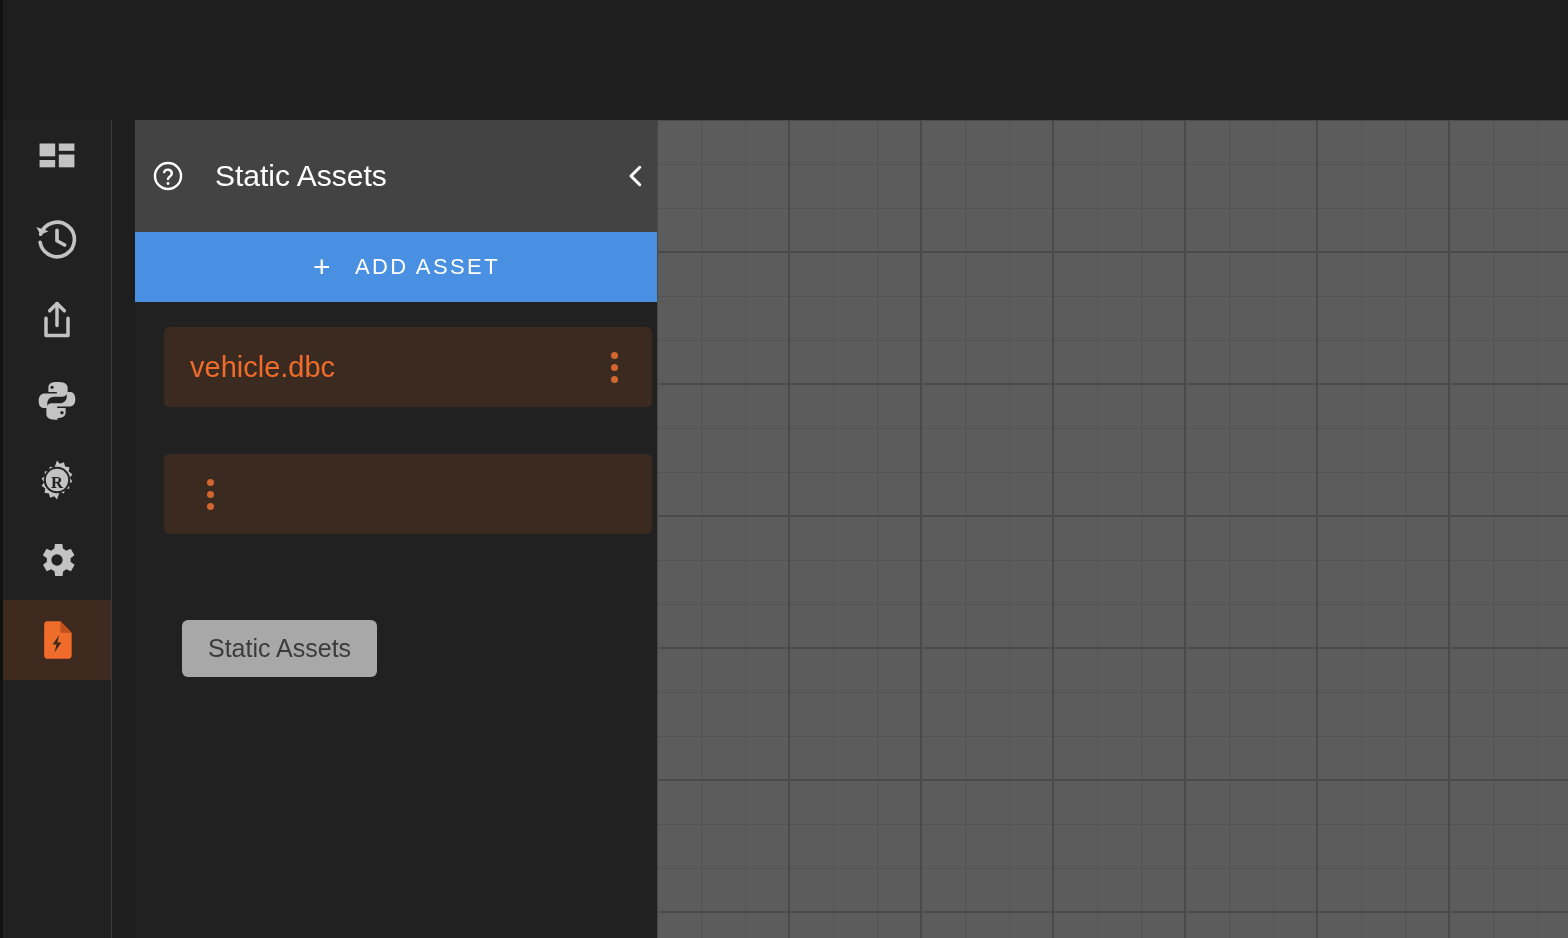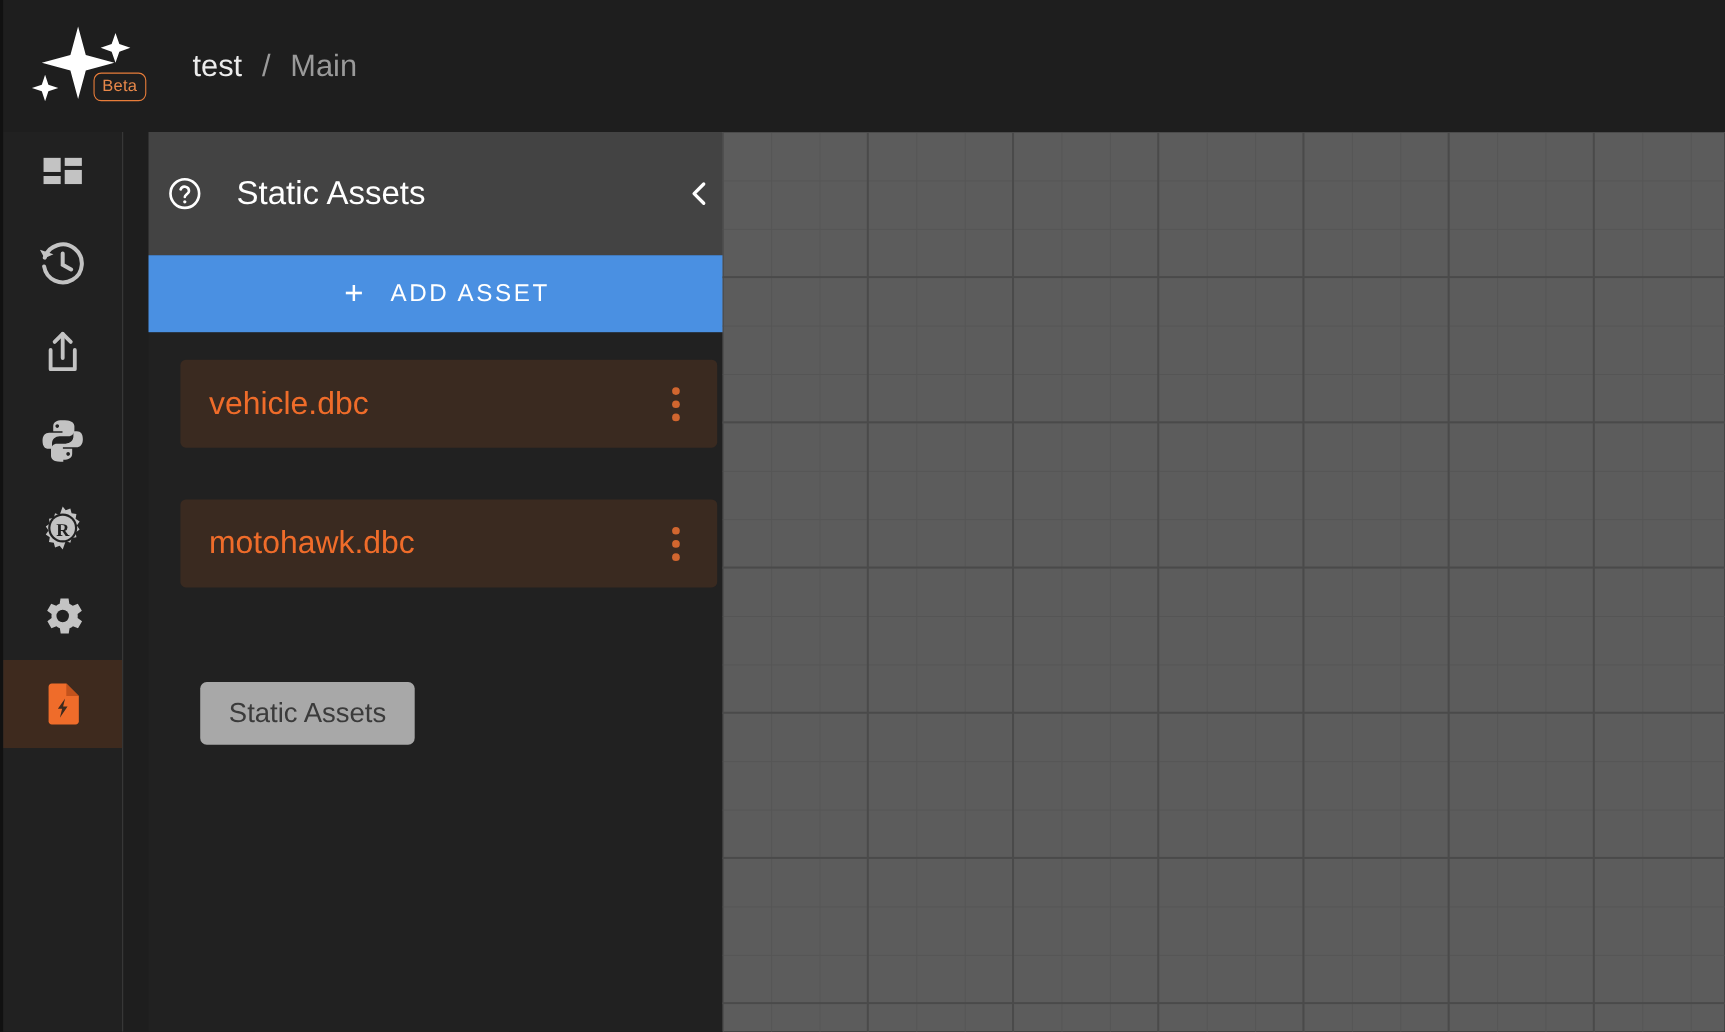--- a/index.html
+++ b/index.html
@@ -171,38 +171,20 @@
     background-position: -1px -1px, -1px -1px, 0 0, 0 0;
   }
 </style>
 </head>
 <body>
 
 <div id="app">
 
   <div class="edge-strip"></div>
 
-  <div class="topbar">
-
-    <div class="logo-wrap">
-      <svg class="sparkle-svg" width="104" height="80" viewBox="0 0 104 80">
-        <path d="M50 4 L57 30 L83 37 L57 44 L50 70 L43 44 L17 37 L43 30 Z" fill="#ffffff"></path>
-        <path d="M84 10 L87.5 20 L97.5 23.5 L87.5 27 L84 37 L80.5 27 L70.5 23.5 L80.5 20 Z" fill="#ffffff"></path>
-        <path d="M20 48 L23 57 L32 60 L23 63 L20 72 L17 63 L8 60 L17 57 Z" fill="#ffffff"></path>
-      </svg>
-      <span class="beta-badge">Beta</span>
-    </div>
-
-    <div class="breadcrumb">
-      <span class="crumb-project">test</span>
-      <span class="crumb-sep">/</span>
-      <span class="crumb-branch">Main</span>
-    </div>
-
-  </div>
 
   <div class="rail">
 
     <div class="rail-item">
       <svg width="44" height="44" viewBox="0 0 24 24">
         <rect x="2.5" y="3" width="8.5" height="7" fill="#c3c3c3"></rect>
         <rect x="13" y="3" width="8.5" height="4" fill="#c3c3c3"></rect>
         <rect x="2.5" y="12" width="8.5" height="4" fill="#c3c3c3"></rect>
         <rect x="13" y="9" width="8.5" height="7" fill="#c3c3c3"></rect>
       </svg>
@@ -287,21 +269,20 @@
       <div class="asset-card">
         <span class="asset-name">vehicle.dbc</span>
         <span class="dots-btn">
           <i></i>
           <i></i>
           <i></i>
         </span>
       </div>
 
       <div class="asset-card">
-        <span class="asset-name">motohawk.dbc</span>
         <span class="dots-btn">
           <i></i>
           <i></i>
           <i></i>
         </span>
       </div>
 
       <div class="tooltip">Static Assets</div>
 
     </div>

